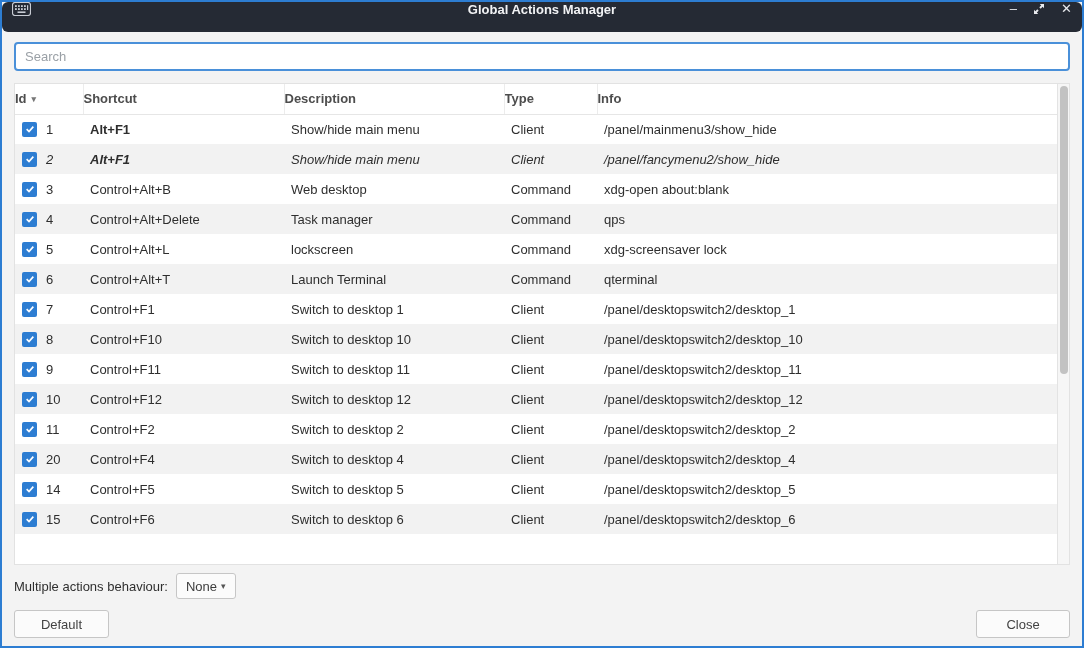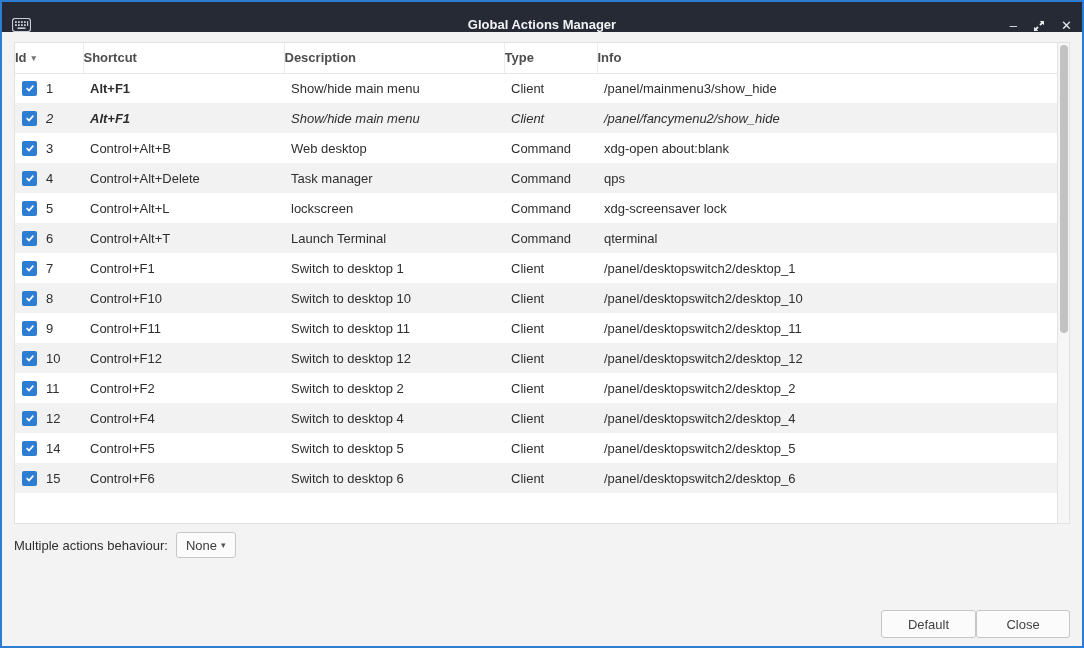--- a/index.html
+++ b/index.html
@@ -10,21 +10,21 @@
   *{box-sizing:border-box;margin:0;padding:0;}
   body{margin:0;background:#888;font-family:"Liberation Sans",sans-serif;}
   .window{
     width:1084px;height:648px;border:2px solid var(--accent);
     background:var(--content-bg);display:flex;flex-direction:column;
     font-size:13px;color:#2f2f2f;
   }
   
   .titlebar{
     flex:0 0 30px;background:var(--titlebar);position:relative;
-    display:flex;align-items:flex-end;padding:0 10px;color:#fff;
+    display:flex;align-items:flex-start;padding:0 10px;color:#fff;border-radius:6px;
   }
   .tb-icon{display:flex;align-items:center;z-index:2;}
   .tb-title{
     position:absolute;left:0;right:0;text-align:center;
     font-weight:bold;font-size:13px;color:#f2f3f5;
   }
   .tb-controls{margin-left:auto;display:flex;gap:16px;align-items:center;z-index:2;}
   .tb-btn{color:#e8eaee;font-size:13px;line-height:1;cursor:default;display:flex;align-items:center;}
   
   .content{flex:1;display:flex;flex-direction:column;padding:10px 12px 8px;}
@@ -82,21 +82,21 @@
     background:#c2c2c2;border-radius:5px;
   }
   
   .footer-controls{display:flex;align-items:center;margin-top:8px;}
   .dropdown{
     margin-left:8px;height:26px;border:1px solid #c6c6c6;border-radius:3px;
     background:#fbfbfb;display:inline-flex;align-items:center;gap:4px;
     padding:0 9px;color:#3d3d3d;cursor:default;
   }
   .chevron{font-size:9px;color:#555;}
-  .bottom-row{display:flex;justify-content:flex-end;margin-top:8px;}
+  .bottom-row{display:flex;justify-content:space-between;margin-top:8px;}
   .btn-default{min-width:95px;}
   .btn-close{min-width:94px;}
 </style>
 </head>
 <body>
 
 <div class="window">
 
   <div class="titlebar">
     <span class="tb-icon">
@@ -125,20 +125,21 @@
           <path d="M5.2 11H1V6.8l1.4 1.4 1.9-1.9 1.4 1.4-1.9 1.9z" fill="#e8eaee"></path>
         </svg>
       </span>
       <span class="tb-btn">✕</span>
     </span>
   </div>
 
   <div class="content">
     <div class="body-row">
       <div class="main">
+        <input class="search-input" type="text" placeholder="Search" style="">
 
         <div class="table-wrap">
           <table>
             <colgroup>
               <col class="c0">
                 <col class="c1">
                 <col class="c2">
                 <col class="c3">
                 <col class="c4">
             </colgroup>
@@ -329,21 +330,21 @@
                   <td>/panel/desktopswitch2/desktop_2</td>
                 </tr>
                 <tr>
                   <td>
                     <div class="cell-id">
                       <span class="checkbox">
                         <svg viewBox="0 0 12 12" width="10" height="10">
                           <path d="M2 6.2 4.8 9 10 3.2" fill="none" stroke="#fff" stroke-width="2"></path>
                         </svg>
                       </span>
-                      <span>12</span>
+                      <span>20</span>
                     </div>
                   </td>
                   <td>Control+F4</td>
                   <td>Switch to desktop 4</td>
                   <td>Client</td>
                   <td>/panel/desktopswitch2/desktop_4</td>
                 </tr>
                 <tr>
                   <td>
                     <div class="cell-id">

